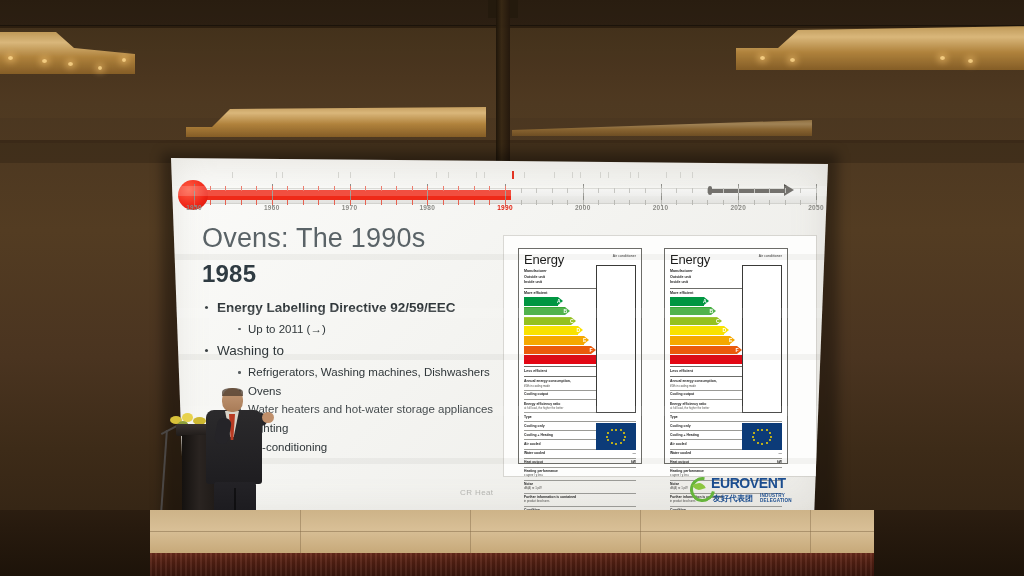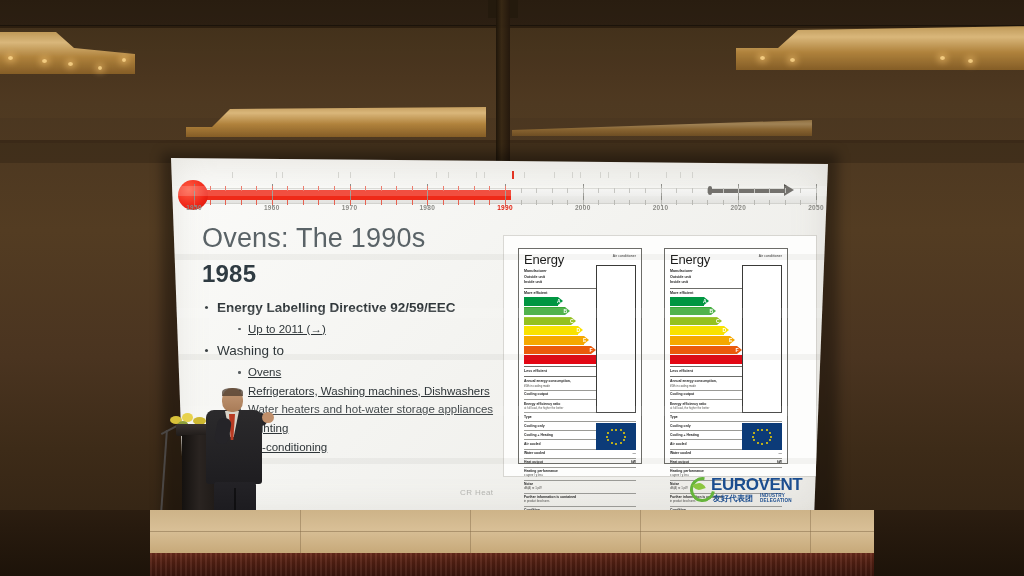--- a/index.html
+++ b/index.html
@@ -66,21 +66,21 @@
     border-top:6.5px solid transparent;border-bottom:6.5px solid transparent;border-left:10px solid #55534e;}
 
   
   #body-text{position:absolute;left:34px;top:66px;width:330px;color:#3c4245;}
   .h-title{font-size:27px;font-weight:400;color:#5a6367;letter-spacing:.2px;line-height:1.1;}
   .h-year{font-size:24px;font-weight:700;color:#2f3b42;margin-top:6px;letter-spacing:.2px;}
   ul.lv1{list-style:none;margin:9px 0 0 0;padding:0;}
   ul.lv1>li{position:relative;padding-left:15px;font-size:13.5px;line-height:1.62;color:#2f3639;}
   ul.lv1>li::before{content:"";position:absolute;left:3px;top:9px;width:3px;height:3px;border-radius:50%;background:#3a4043;}
   li.strong{font-weight:700;font-size:13.5px;}
-  ul.lv2{list-style:none;margin:1px 0 2px 0;padding:0 0 0 18px;text-decoration:underline;}
+  ul.lv2{list-style:none;margin:1px 0 2px 0;padding:0 0 0 18px;}
   ul.lv2>li{position:relative;padding-left:13px;font-size:11.5px;line-height:1.62;color:#2f3639;font-weight:400;}
   ul.lv2>li::before{content:"";position:absolute;left:3px;top:8px;width:2.5px;height:2.5px;border-radius:50%;background:#5a6063;}
   li.sub-strong{font-weight:700;font-size:10.5px;}
 
   
   #labels-panel{position:absolute;left:336px;top:78px;width:312px;height:240px;
     background:#fdfdfc;box-shadow:0 0 0 1px rgba(190,188,182,.5);}
   .elabel{position:absolute;top:12px;width:124px;height:216px;background:#fff;
     border:1px solid #6c6c68;box-sizing:border-box;padding:4px 5px;}
   .el-left{left:14px;} .el-right{left:160px;}
@@ -102,21 +102,21 @@
   .tiny{font-size:2.8px;color:#4a4a47;font-weight:400;line-height:1.4;}
   .euflag{position:absolute;right:5px;bottom:13px;width:40px;height:27px;background:#0c3b78;}
   .star{position:absolute;width:2px;height:2px;background:#f5d400;border-radius:50%;}
 
   
   .footer-txt{position:absolute;left:292px;top:330px;font-size:8px;color:#b4b4b0;letter-spacing:.4px;}
   #logo{position:absolute;right:22px;bottom:14px;width:120px;height:32px;}
   .logo-e{position:absolute;left:0;top:3px;width:19px;height:19px;border-radius:50%;
     border:3px solid #66b43c;border-right-color:transparent;transform:rotate(-35deg);}
   .logo-leaf{position:absolute;left:3px;top:9px;width:12px;height:7px;border-radius:0 10px 0 10px;background:#8cc63f;transform:rotate(-18deg);}
-  .logo-word{position:absolute;left:21px;top:2px;font-size:17px;font-weight:700;color:#1b4d8f;letter-spacing:-.4px;line-height:1;}
+  .logo-word{position:absolute;left:21px;top:2px;font-size:14px;font-weight:700;color:#1b4d8f;letter-spacing:-.4px;line-height:1;}
   .logo-cn{position:absolute;left:23px;top:19px;font-size:8px;color:#1b4d8f;font-weight:700;letter-spacing:0;}
   .logo-sub{position:absolute;left:70px;top:19px;font-size:4.6px;color:#1b4d8f;font-weight:700;line-height:1.15;letter-spacing:.2px;}
 
   
   #stage{position:absolute;left:0;bottom:0;width:1024px;height:66px;}
   .stage-top{position:absolute;left:0;top:0;width:1024px;height:44px;
     background:linear-gradient(to bottom,#cdb388 0%,#d8bf96 45%,#c6a878 100%);
     clip-path:polygon(28px 0px, 996px 0px, 1024px 44px, 0px 44px);}
   .stage-seam{position:absolute;height:1px;background:rgba(120,96,62,.45);}
   .stage-front{position:absolute;left:0;top:43px;width:1024px;height:23px;
@@ -345,23 +345,23 @@
             <ul class="lv2">
               <li class="sub-strong">
                 <span>Up to 2011 (→)</span>
               </li>
             </ul>
           </li>
           <li>
             <span>Washing to</span>
             <ul class="lv2">
               <li>
+                <span>Refrigerators, Washing machines, Dishwashers</span></li>
+              <li>
                 <span>Ovens</span></li>
-              <li>
-                <span>Refrigerators, Washing machines, Dishwashers</span></li>
               <li>
                 <span>Water heaters and hot-water storage appliances</span></li>
               <li>
                 <span>Lighting</span></li>
               <li>
                 <span>Air-conditioning</span></li>
             </ul>
           </li>
         </ul>
       </div>

